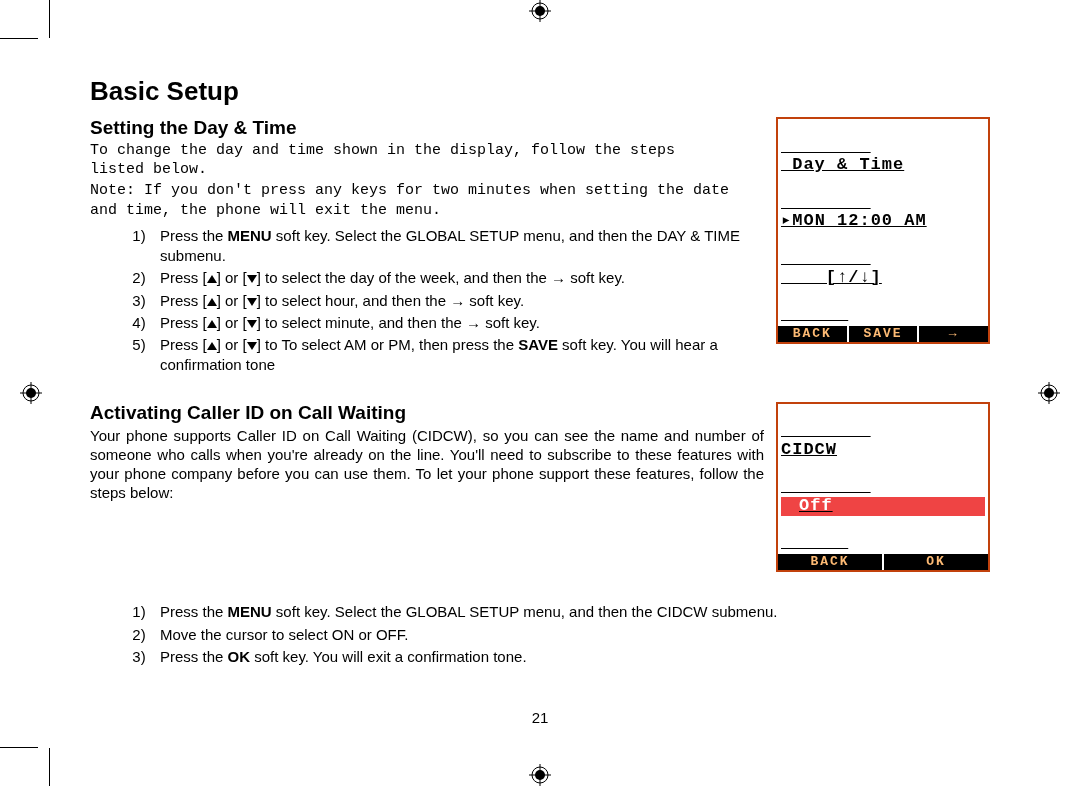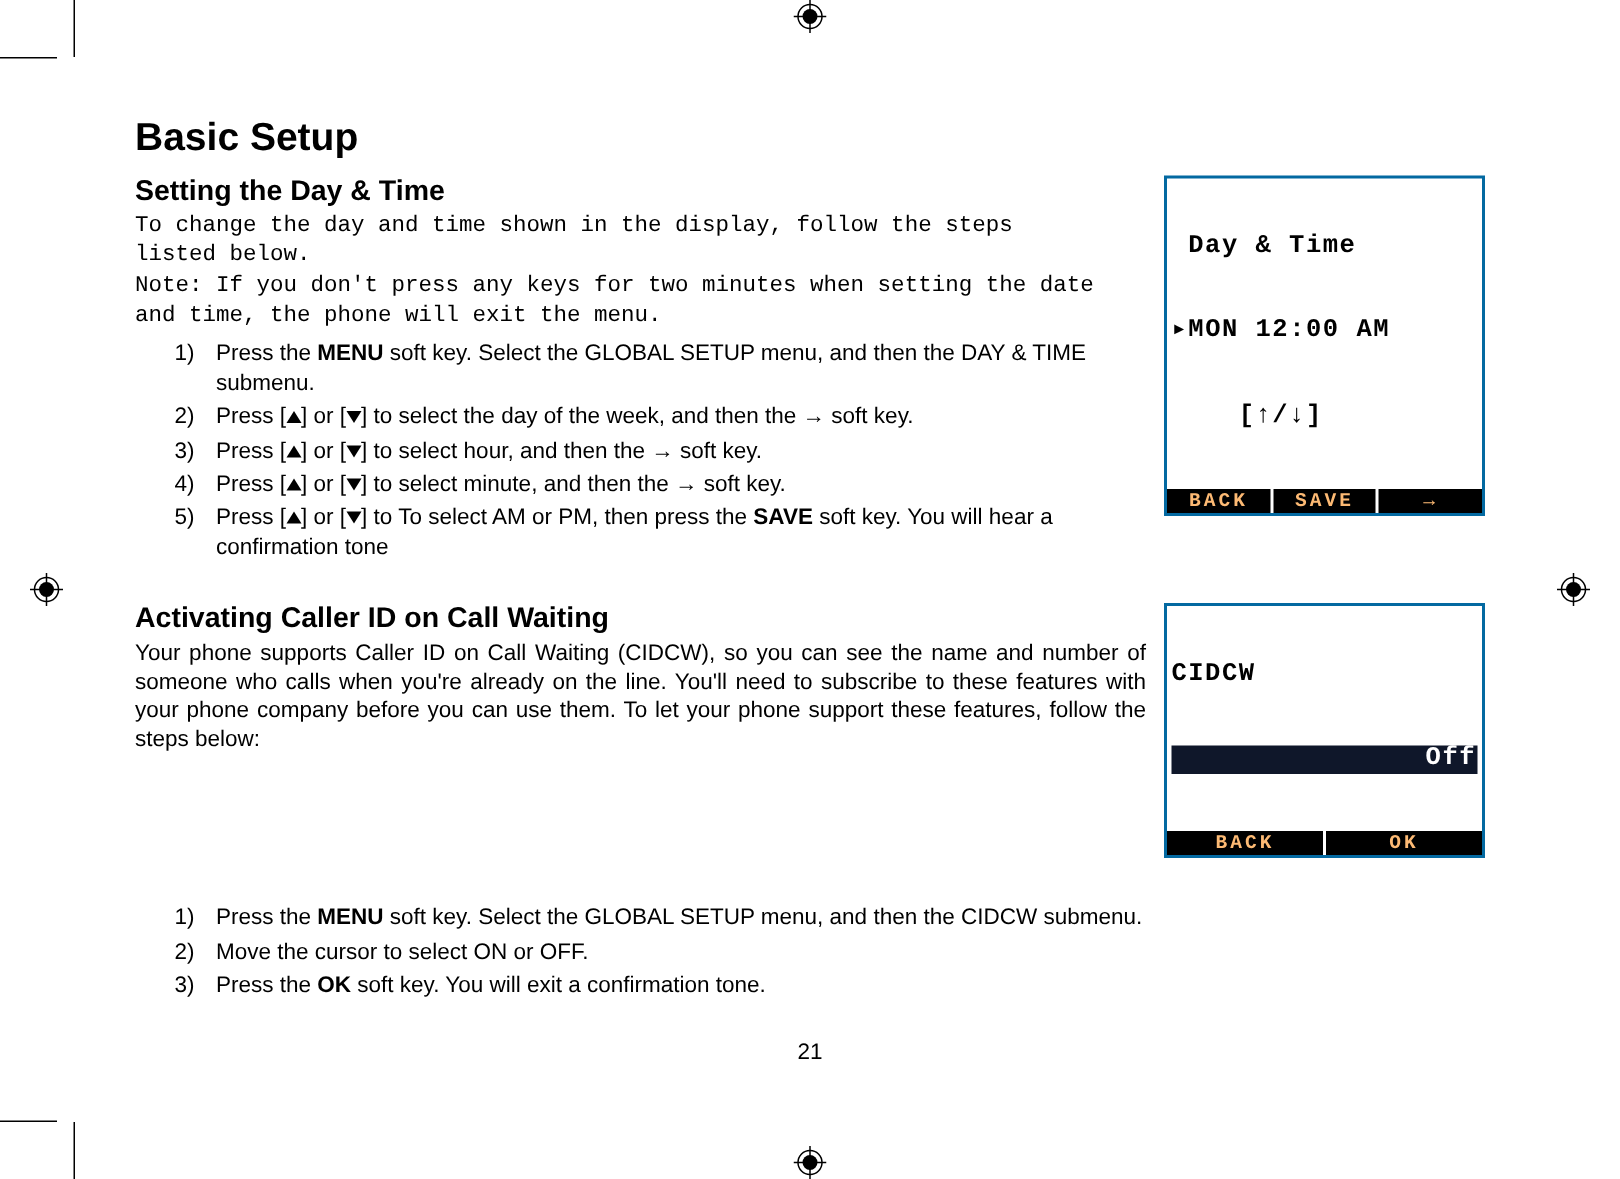--- a/index.html
+++ b/index.html
@@ -28,50 +28,51 @@
   }
 
   h1 { font-size: 26px; font-weight: bold; margin: 0 0 8px 0; }
   h2 { font-size: 19px; font-weight: bold; margin: 10px 0 2px 0; }
 
   .section { margin-bottom: 26px; overflow: visible; }
   .section p { margin: 2px 0; line-height: 1.28; }
   .intro-narrow { max-width: 640px; font-family: Liberation Mono, monospace; }
   .intro-justify { text-align: justify; max-width: 680px; }
   ol.steps { margin: 6px 0 0 48px; padding: 0; }
-  ol.steps li { margin: 2px 0; padding-left: 6px; line-height: 1.35; }
+  ol.steps li { margin: 2px 16px; padding-left: 6px; line-height: 1.35; }
   ol.steps li::marker { content: counter(list-item) ")  "; }
   strong { font-weight: bold; }
 
   .tri { display:inline-block; width:0; height:0; border-left:5px solid transparent; border-right:5px solid transparent; vertical-align: 0px; }
   .tri.up   { border-bottom:8px solid #000; }
   .tri.down { border-top:8px solid #000; }
 
   .lcd {
     float: right;
-    border: 2px solid #0369a1;
+    border: 2px solid #c2410c;
     font-family: "Courier New", monospace;
     font-weight: bold;
     background: #fff;
     width: 210px;
     margin-left: 12px;
     margin-bottom: 4px;
     font-size: 17px;
     line-height: 1.1;
+    text-decoration: underline;
   }
   .lcd .screen { padding: 0 3px 1px 3px; letter-spacing: 1px; white-space: pre; }
-  .lcd .selected { background:#0f172a; color:#fff; display:block; padding:0 1px;text-align:right; }
+  .lcd .selected { background:#ef4444; color:#fff; display:block; padding:0 18px; }
   .lcd .softbar { display:flex; background:#000; color:#fdba74; font-size:13px; letter-spacing:2px; }
   .lcd .softbar > div { flex:1; text-align:center; padding:1px 0; border-right:2px solid #fff; }
   .lcd .softbar > div:last-child { border-right:none; }
   .lcd .title-center { text-align:left; }
   
   .lcd.two .softbar > div { flex:1; }
 
-  .pagenum { position:absolute; bottom:16px; left:0; right:0; text-align:center; font-size:15px; }
+  .pagenum { position:absolute; bottom:0; left:0; right:0; text-align:center; font-size:15px; }
 </style>
 </head>
 <body>
 
 <div class="crop-mark crop-v" style="left:49px; top:0"></div>
 <div class="crop-mark crop-h" style="left:0; top:38px"></div>
 <div class="crop-mark crop-v" style="left:49px; bottom:0"></div>
 <div class="crop-mark crop-h" style="left:0; bottom:38px"></div>
 
 <div class="reg-mark" style="left:529px; top:0">

